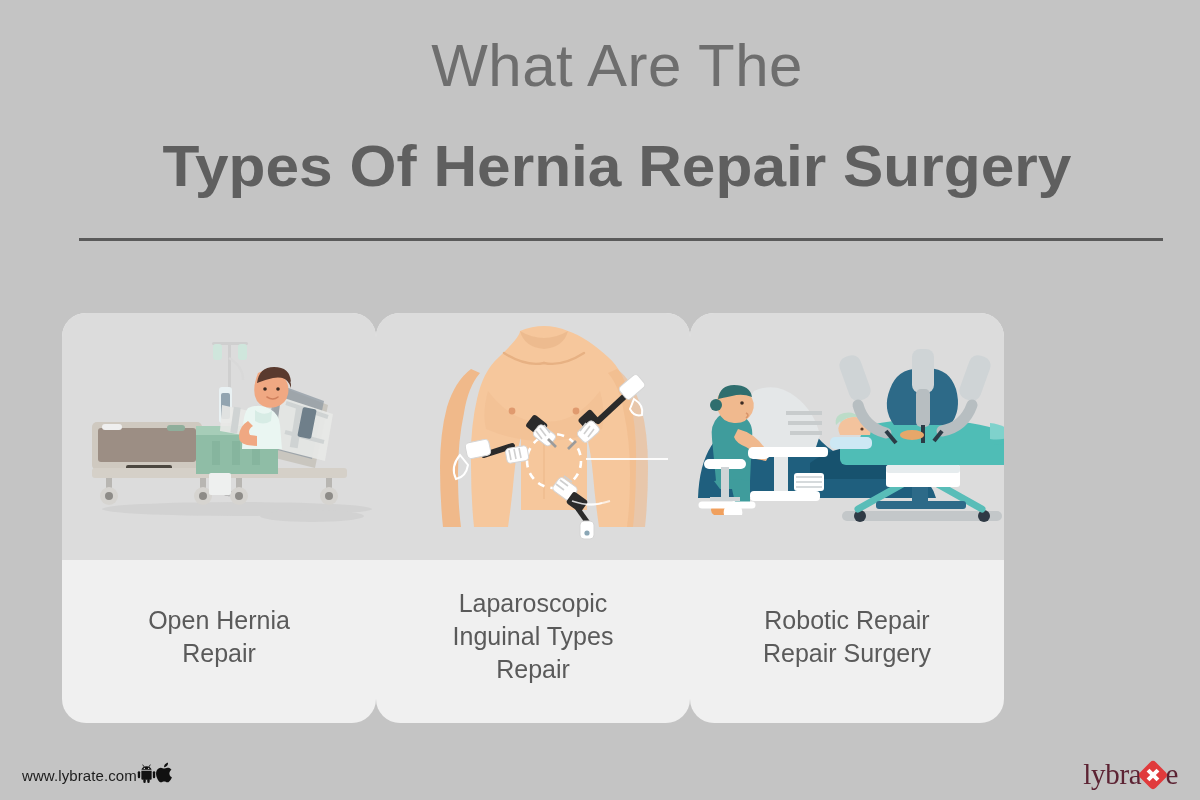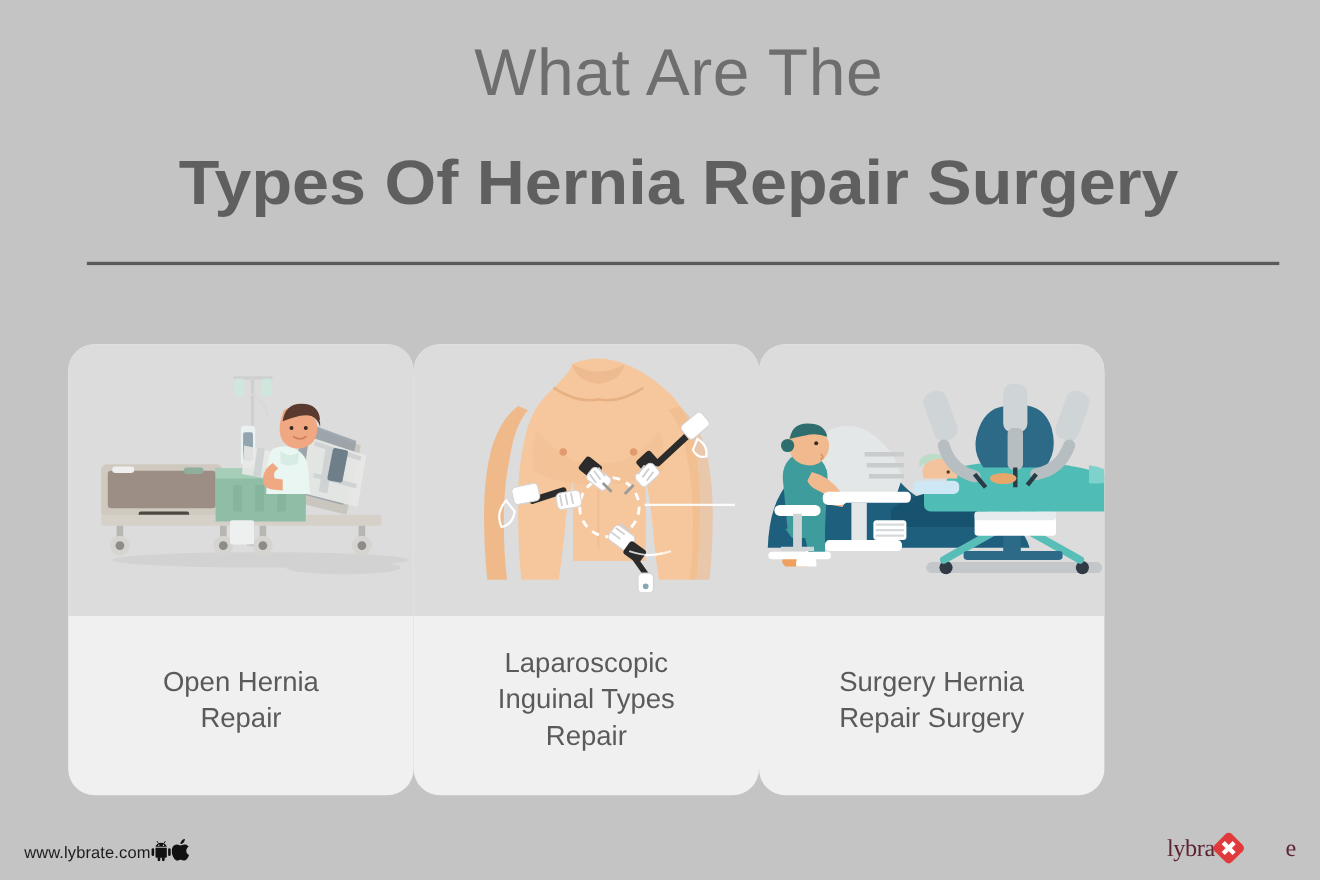--- a/index.html
+++ b/index.html
@@ -128,25 +128,24 @@
   }
   .footer-logo {
     position: absolute;
     right: 22px;
     top: 8px;
     display: flex;
     align-items: center;
   }
   .logo-text-a {
     font-family: "Liberation Serif", serif;
-    font-size: 22px;
+    font-size: 29px;
     color: #5c2333;
     letter-spacing: -0.3px;
     line-height: 1;
-    margin-left: 40px;
   }
   .logo-mark {
     width: 22px;
     height: 22px;
     background: #e03a3c;
     border-radius: 4px;
     transform: rotate(45deg);
     margin: 0 1px;
     position: relative;
     display: inline-block;
@@ -384,21 +383,21 @@
         <path d="M24 168 q18 -4 36 0 l0 26 l-14 0 l-4 -18 l-12 0 Z" fill="#3f9c9c"></path>
         <path d="M24 190 q-6 8 0 12 l20 0 q2 -8 -4 -12 Z" fill="#f0a05e"></path>
         <path d="M44 188 q10 6 8 14 l-18 0 q-2 -10 10 -14 Z" fill="#ffffff"></path>
 
         <rect x="14" y="146" width="42" height="10" rx="5" fill="#ffffff"></rect>
         <rect x="31" y="154" width="8" height="32" fill="#cfd4d6"></rect>
         <path d="M12 192 l50 0" stroke="#ffffff" stroke-width="7" stroke-linecap="round"></path>
         <path d="M20 186 l30 0" stroke="#cfd4d6" stroke-width="4"></path>
       </svg>
     </div>
-    <div class="card-label">Surgery Hernia
+    <div class="card-label">Robotic Repair
 Repair Surgery</div>
   </div>
 </div>
 
 <div class="footer">
   <div class="footer-left">
     <span class="footer-url">www.lybrate.com</span>
     <span class="store-icon">
       <svg width="19" height="19" viewBox="0 0 24 24" xmlns="http://www.w3.org/2000/svg">
         <g fill="#111111">

